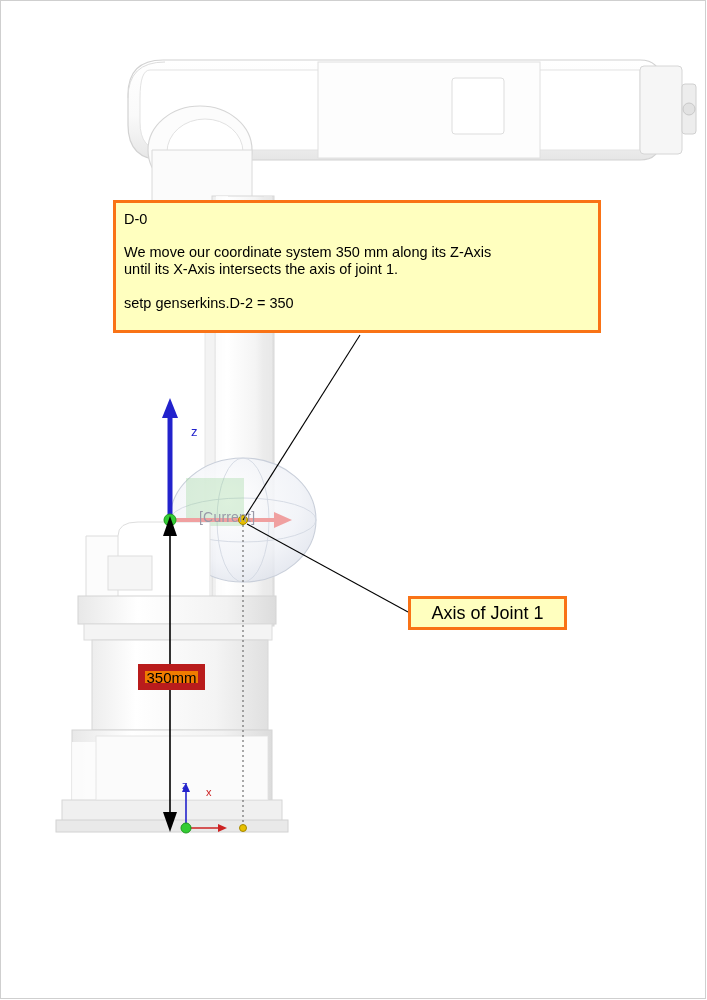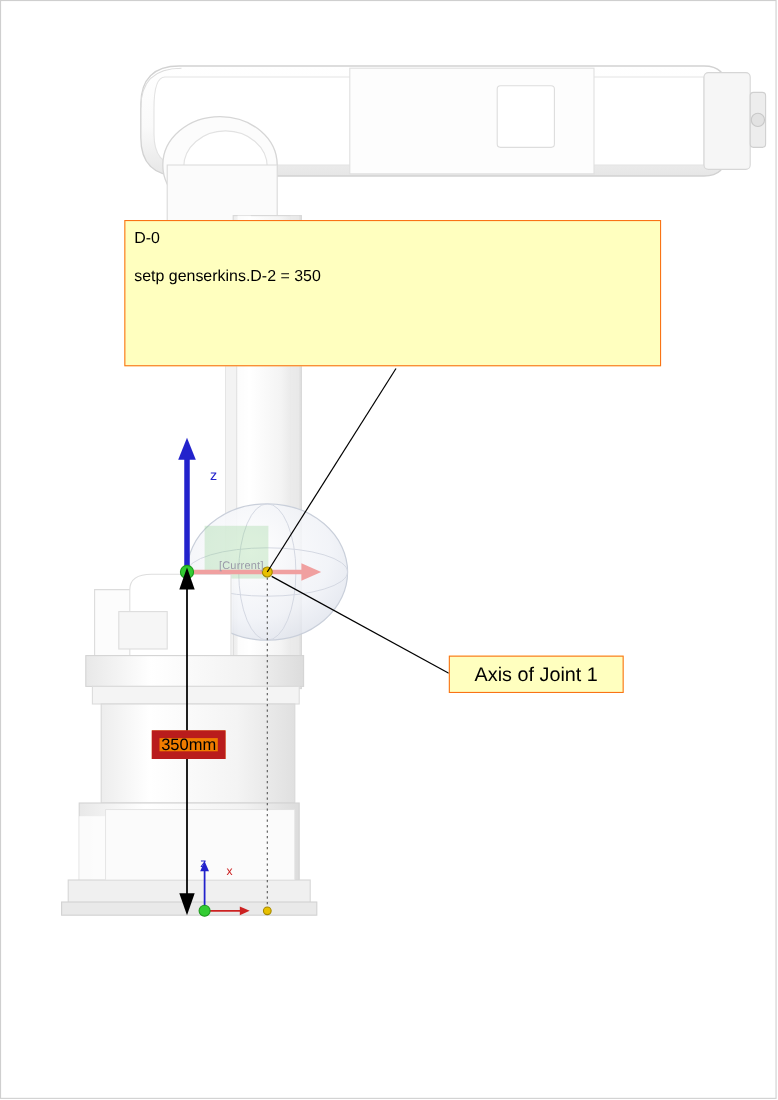--- a/index.html
+++ b/index.html
@@ -36,21 +36,21 @@
     position: absolute;
     left: 0; top: 0;
     width: 707px;
     height: 1000px;
   }
 
   
   .callout {
     position: absolute;
     background: #ffffbf;
-    border: 1px solid #f97316;
+    border: 3px solid #f97316;
     box-sizing: border-box;
     padding: 6px 8px;
     color: #000000;
   }
   #note-d0 {
     left: 113px;
     top: 200px;
     width: 488px;
     height: 133px;
     font-size: 14.5px;
@@ -98,21 +98,21 @@
     color: #2222cc;
   }
   .axis-letter.red { color: #cc2222; }
   #z-label-top { left: 191px; top: 424px; }
   #z-label-bottom { left: 182px; top: 779px; font-size: 11px; }
   #x-label-bottom { left: 206px; top: 786px; font-size: 11px; }
   #current-label {
     position: absolute;
     left: 199px;
     top: 509px;
-    font-size: 10px;
+    font-size: 14px;
     color: #9a9aa8;
     letter-spacing: 0.2px;
   }
 </style>
 </head>
 <body>
 
 <div id="stage">
 
   <div class="frame-border"></div>
@@ -222,20 +222,22 @@
       <polygon points="170,832 163,812 177,812" fill="#000000"></polygon>
     </g>
 
     <line x1="243" y1="520" x2="360" y2="335" stroke="#000000" stroke-width="1.1"></line>
     <line x1="247" y1="524" x2="408" y2="612" stroke="#000000" stroke-width="1.1"></line>
   </svg>
 
   <div class="callout" id="note-d0">
     <div class="title">D-0</div>
     <div class="body">
+      <div>We move our coordinate system  350 mm along its Z-Axis</div>
+      <div>until its X-Axis intersects the axis of joint 1.</div>
     </div>
     <div class="code">setp genserkins.D-2 = 350</div>
   </div>
 
   <div class="callout" id="note-axis">
     <span>Axis of Joint 1</span>
   </div>
 
   <div id="label-350">
     <span>350mm</span>

